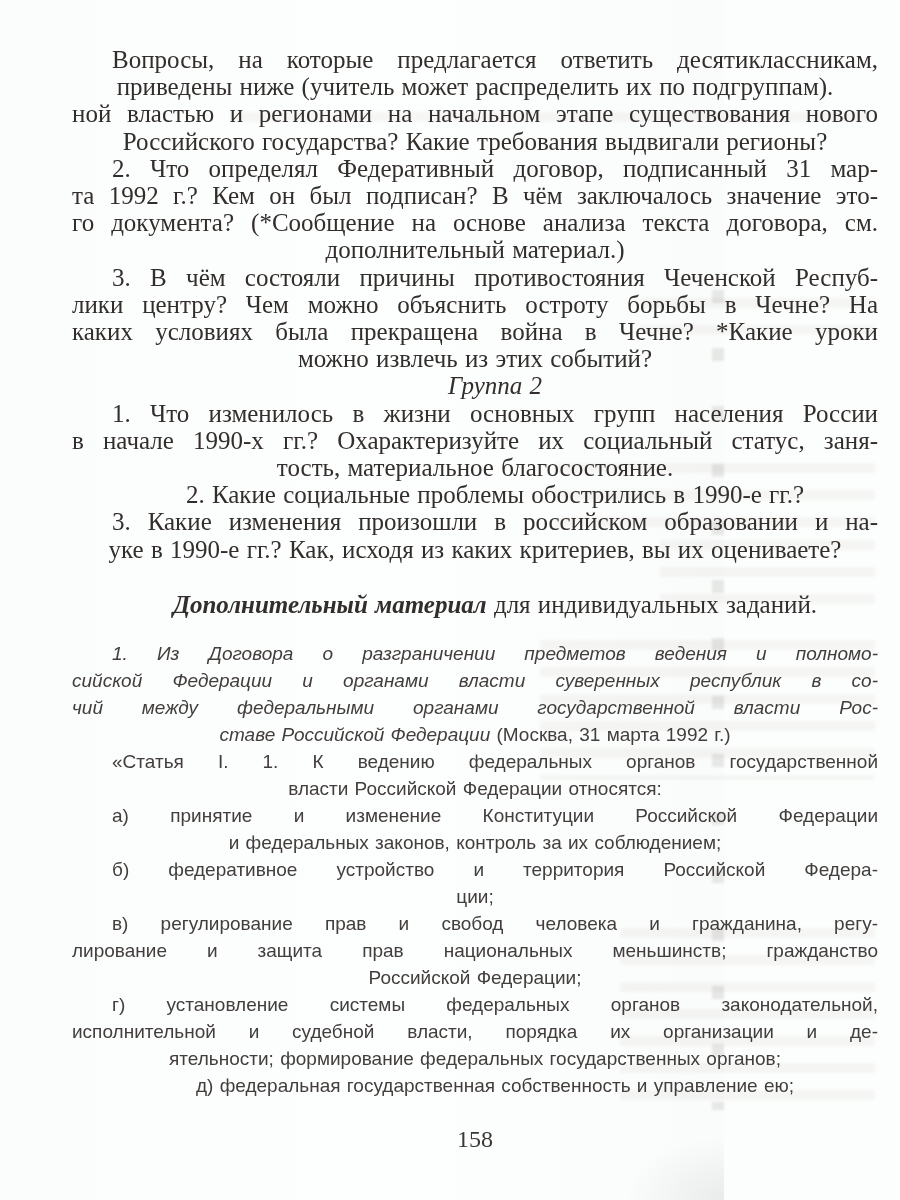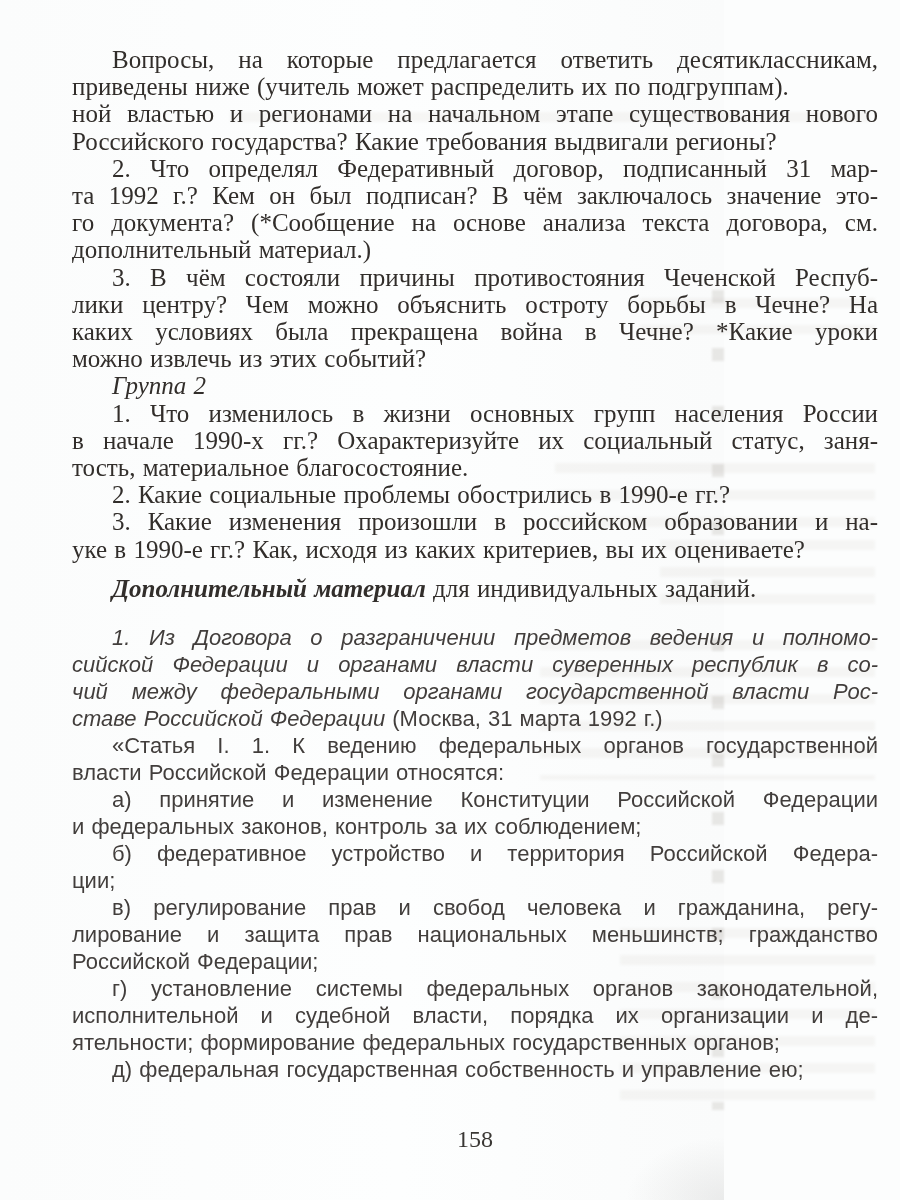--- a/index.html
+++ b/index.html
@@ -28,26 +28,26 @@
   .para { position: relative; }
   .f-serif {
     font-family: "Liberation Serif", "DejaVu Serif", serif;
     font-size: 25px;
     line-height: 27.2px;
     color: #322e2b;
     word-spacing: 1px;
   }
   .f-sans {
     font-family: "Liberation Sans", "DejaVu Sans", sans-serif;
-    font-size: 22px;
+    font-size: 19px;
     line-height: 27px;
     color: #423e3c;
     word-spacing: 1px;
   }
-  .ln { white-space: normal; }
+  .ln { white-space: normal; text-align: center; }
   .ln.jst { text-align: justify; text-align-last: justify; }
   .ln.ind { padding-left: 40px; }
   .seg-r {}
   .seg-b { font-weight: normal; }
   .seg-bi { font-weight: bold; font-style: italic; }
   .seg-u { font-style: normal; }
   .para.base-i { font-style: italic; }
   
   #page-number {
     position: absolute;
@@ -131,21 +131,21 @@
         <div class="ln jst"><span class="seg-r">в начале 1990-х гг.? Охарактеризуйте их социальный статус, заня-</span></div>
         <div class="ln"><span class="seg-r">тость, материальное благосостояние.</span></div>
       </div>
       <div class="para f-serif">
         <div class="ln ind"><span class="seg-r">2. Какие социальные проблемы обострились в 1990-е гг.?</span></div>
       </div>
       <div class="para f-serif">
         <div class="ln jst ind"><span class="seg-r">3. Какие изменения произошли в российском образовании и на-</span></div>
         <div class="ln"><span class="seg-r">уке в 1990-е гг.? Как, исходя из каких критериев, вы их оцениваете?</span></div>
       </div>
-      <div class="para f-serif" style="margin-top: 12px;">
+      <div class="para f-serif" style="margin-top: 28px;">
         <div class="ln ind"><span class="seg-bi">Дополнительный материал</span><span class="seg-r"> для индивидуальных заданий.</span></div>
       </div>
       <div class="para f-sans base-i" style="margin-top: 22px;">
         <div class="ln jst ind"><span class="seg-r">1. Из Договора о разграничении предметов ведения и полномо-</span></div>
         <div class="ln jst"><span class="seg-r">сийской Федерации и органами власти суверенных республик в со-</span></div>
         <div class="ln jst"><span class="seg-r">чий между федеральными органами государственной власти Рос-</span></div>
         <div class="ln"><span class="seg-r">ставе Российской Федерации </span><span class="seg-u">(Москва, 31 марта 1992 г.)</span></div>
       </div>
       <div class="para f-sans">
         <div class="ln jst ind"><span class="seg-b">«Статья I.</span><span class="seg-r"> 1. К ведению федеральных органов государственной</span></div>

